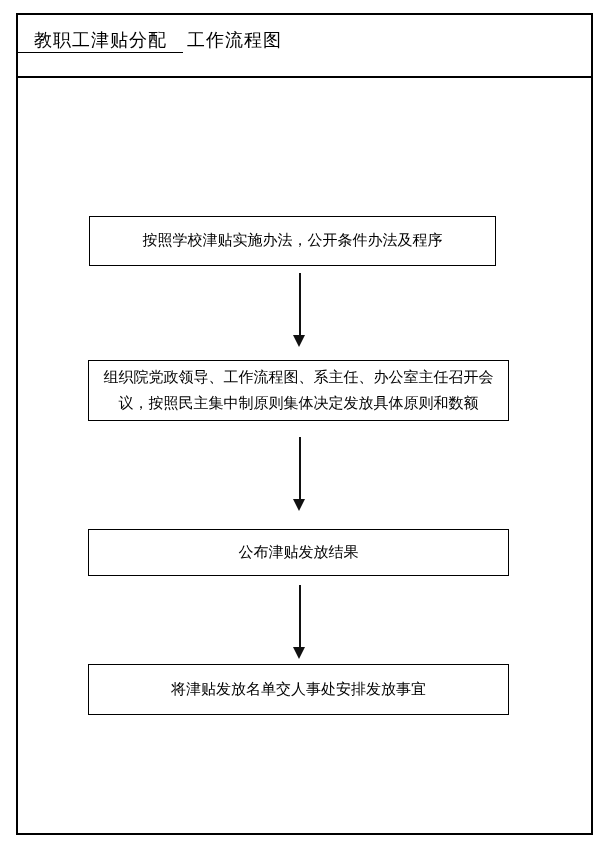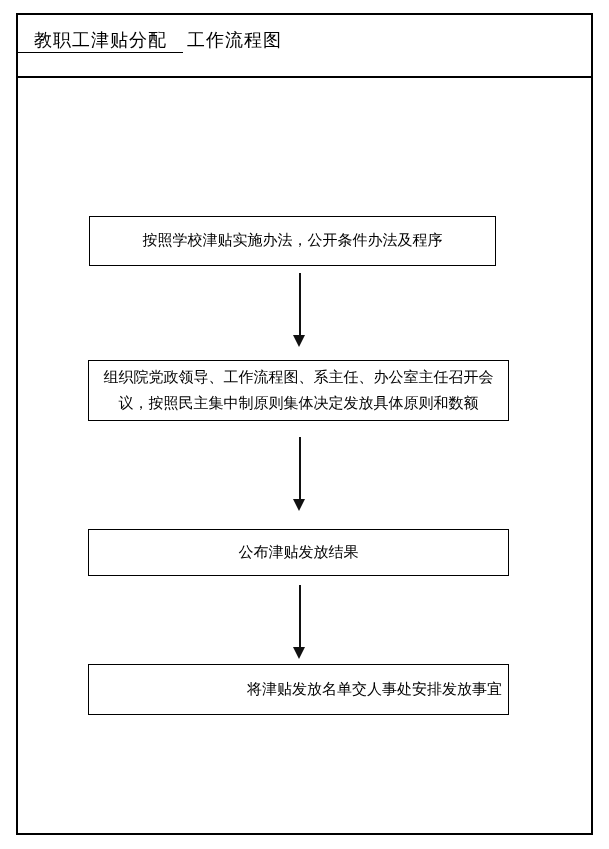--- a/index.html
+++ b/index.html
@@ -73,21 +73,21 @@
     align-items: center;
     justify-content: center;
     text-align: center;
     font-size: 15px;
     line-height: 1.7;
     padding: 2px 6px;
   }
   .step-1 { left: 71px; top: 138px;  width: 407px; height: 50px; }
   .step-2 { left: 70px; top: 282px;  width: 421px; height: 61px; }
   .step-3 { left: 70px; top: 451px;  width: 421px; height: 47px; }
-  .step-4 { left: 70px; top: 586px;  width: 421px; height: 51px; justify-content: flex-end; }
+  .step-4 { left: 70px; top: 586px;  width: 421px; height: 51px; }
 
   
   .arrow {
     position: absolute;
     width: 13px;
     height: 74px;
     left: 275px;
   }
   .arrow-1 { top: 195px; }
   .arrow-2 { top: 359px; }

